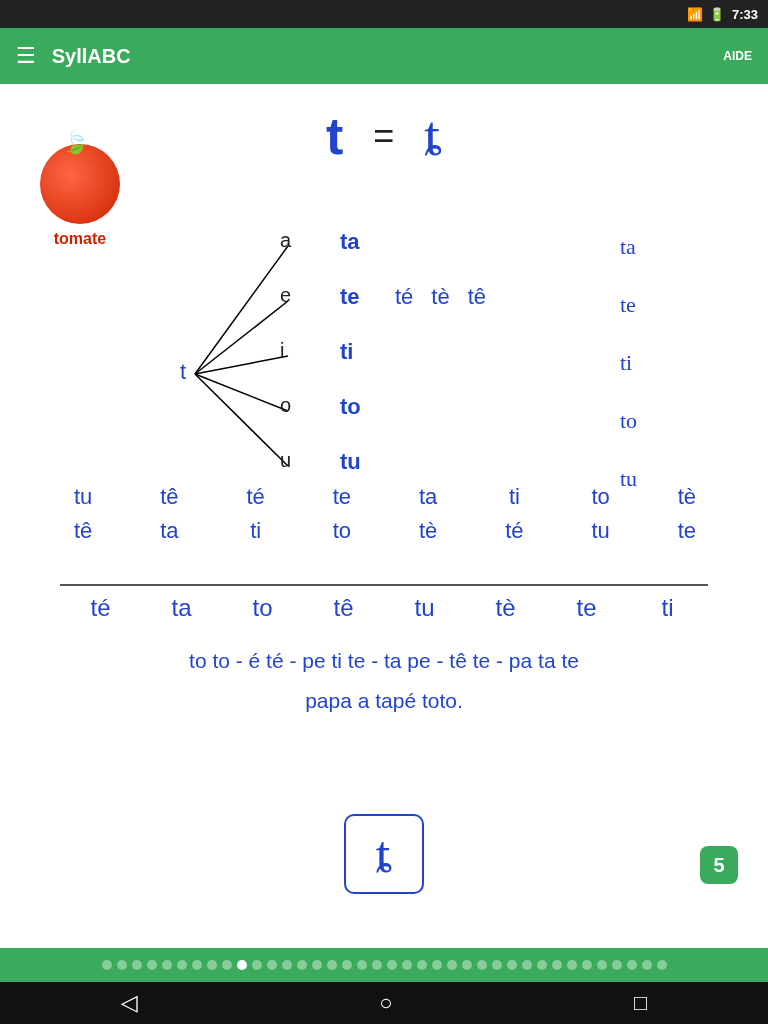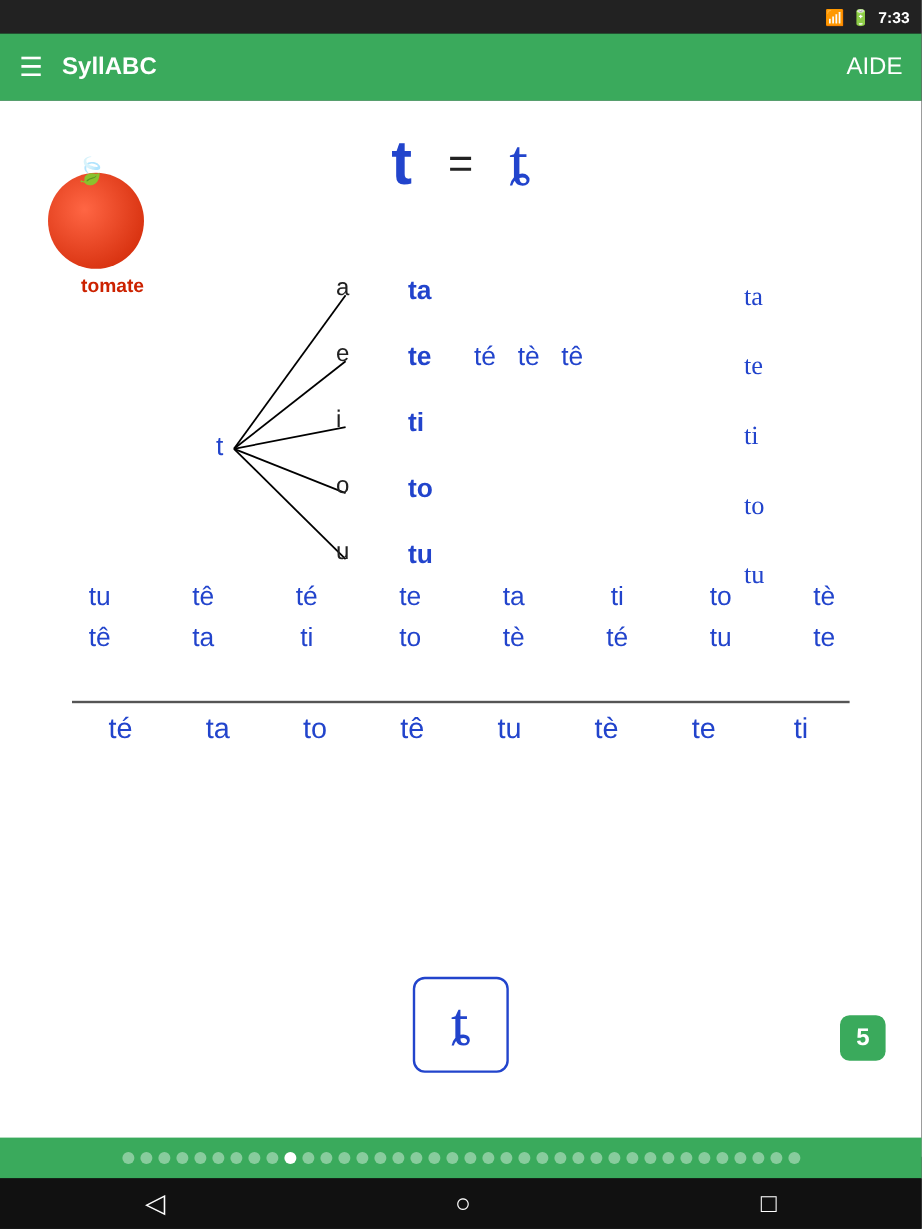--- a/index.html
+++ b/index.html
@@ -13,21 +13,21 @@
     .status-bar .time { font-weight: bold; }
 
     .toolbar {
       width: 768px; height: 56px; background: #3aaa5c;
       display: flex; align-items: center; padding: 0 16px;
       justify-content: space-between;
     }
     .toolbar-left { display: flex; align-items: center; gap: 16px; }
     .hamburger { color: #fff; font-size: 22px; cursor: pointer; }
     .app-title { color: #fff; font-size: 20px; font-weight: bold; }
-    .aide-btn { color: #fff; font-size: 20px; font-weight: normal; cursor: pointer; }
+    .aide-btn { color: #fff; font-size: 12px; font-weight: bold; cursor: pointer; }
 
     .main-content {
       width: 768px; height: 880px; background: #fff;
       margin: 0; padding: 20px 30px; overflow: hidden;
       position: relative;
     }
 
     
     .letter-header {
       display: flex; align-items: center; justify-content: center;
@@ -41,21 +41,21 @@
     .tomato-section { position: absolute; top: 60px; left: 40px; text-align: center; }
     .tomato-img {
       width: 80px; height: 80px; border-radius: 50%;
       background: radial-gradient(circle at 38% 38%, #ff6644, #cc2200);
       position: relative; overflow: visible;
     }
     .tomato-leaves {
       position: absolute; top: -14px; left: 22px;
       font-size: 22px; color: #228833;
     }
-    .tomato-label { color: #cc2200; font-size: 16px; margin-top: 6px; font-weight: bold; text-align: right; }
+    .tomato-label { color: #cc2200; font-size: 16px; margin-top: 6px; font-weight: bold; }
 
     
     .tree-section {
       position: absolute; top: 100px; left: 140px; width: 440px; height: 260px;
     }
     .tree-svg { position: absolute; top: 0; left: 0; }
 
     .tree-labels { position: absolute; top: 0; left: 0; width: 100%; height: 100%; }
     .tree-t { position: absolute; top: 175px; left: 40px; font-size: 22px; color: #2244cc; }
     .tree-a { position: absolute; top: 45px; left: 140px; font-size: 20px; color: #222; }
@@ -243,20 +243,24 @@
       <span class="bottom-cell">ta</span>
       <span class="bottom-cell">to</span>
       <span class="bottom-cell">tê</span>
       <span class="bottom-cell">tu</span>
       <span class="bottom-cell">tè</span>
       <span class="bottom-cell">te</span>
       <span class="bottom-cell">ti</span>
     </div>
   </div>
 
+  <div class="sentence-section">
+    <div class="sentence-line">to to - é té - pe ti te - ta pe - tê te - pa ta te</div>
+    <div class="sentence-line">papa a tapé toto.</div>
+  </div>
 
   <div class="cursive-card">
     <span class="cursive-card-letter">ȶ</span>
   </div>
 
   <div class="page-badge">5</div>
 
 </div>
 
 <div class="dots-nav" id="dots-container">

